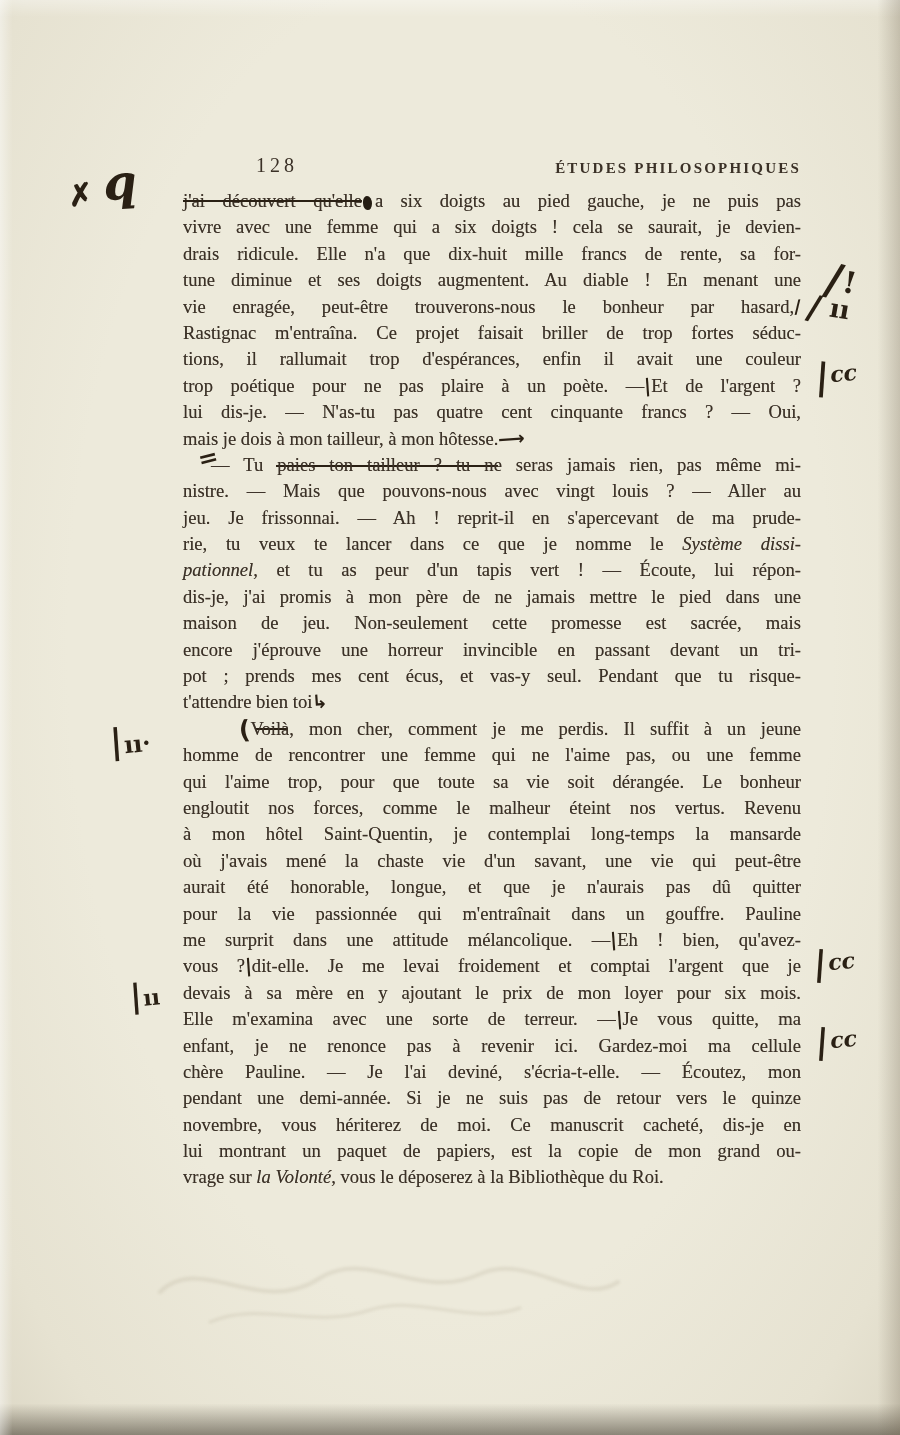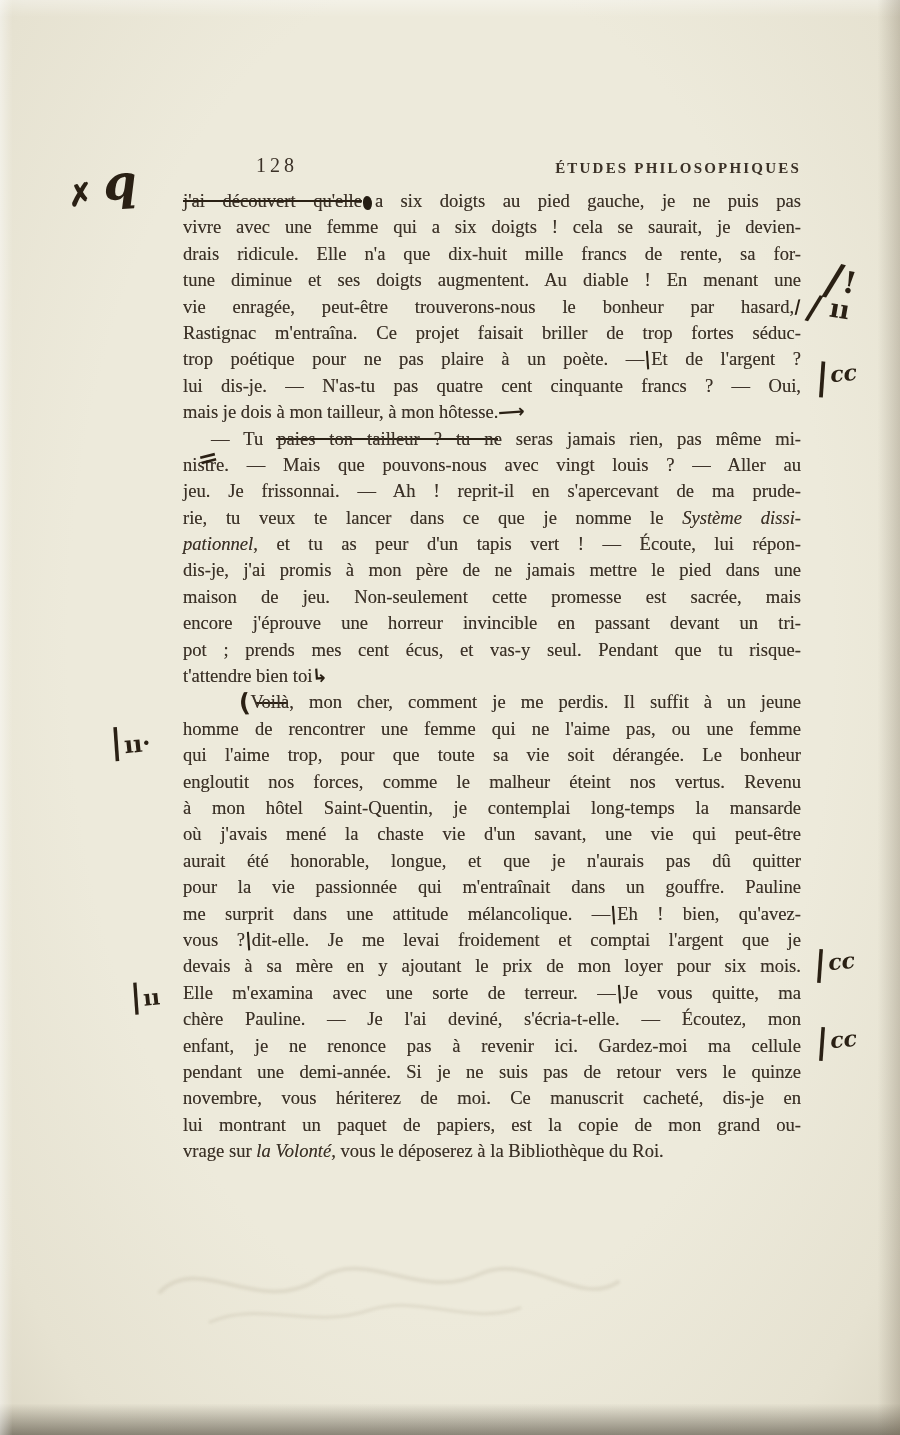--- a/index.html
+++ b/index.html
@@ -71,20 +71,21 @@
       <span class="pagenum">128</span>
       <span class="title">ÉTUDES PHILOSOPHIQUES</span>
     </div>
     <div>
         <div class="line"><span class="strike">j'ai découvert qu'elle</span><span class="blot"></span>a six doigts au pied gauche, je ne puis pas</div>
         <div class="line">vivre avec une femme qui a six doigts ! cela se saurait, je devien-</div>
         <div class="line">drais ridicule. Elle n'a que dix-huit mille francs de rente, sa for-</div>
         <div class="line">tune diminue et ses doigts augmentent. Au diable ! En menant une</div>
         <div class="line">vie enragée, peut-être trouverons-nous le bonheur par hasard,<span class="hand">/</span></div>
         <div class="line">Rastignac m'entraîna. Ce projet faisait briller de trop fortes séduc-</div>
+        <div class="line">tions, il rallumait trop d'espérances, enfin il avait une couleur</div>
         <div class="line">trop poétique pour ne pas plaire à un poète. —<span class="hand">|</span>Et de l'argent ?</div>
         <div class="line">lui dis-je. — N'as-tu pas quatre cent cinquante francs ? — Oui,</div>
         <div class="line last">mais je dois <span class="u">à mon tailleur, à mon hôtesse.</span><span class="hand"> ⟶</span></div>
         <div class="line indent">— Tu paies ton tailleur ? tu ne seras jamais rien, pas même mi-</div>
         <div class="line">nistre. — Mais que pouvons-nous avec vingt louis ? — Aller au</div>
         <div class="line">jeu. Je frissonnai. — Ah ! reprit-il en s'apercevant de ma prude-</div>
         <div class="line">rie, tu veux te lancer dans ce que je nomme le <span class="i">Système dissi-</span></div>
         <div class="line"><span class="i">pationnel,</span> et tu as peur d'un tapis vert ! — Écoute, lui répon-</div>
         <div class="line">dis-je, j'ai promis à mon père de ne jamais mettre le pied dans une</div>
         <div class="line">maison de jeu. Non-seulement cette promesse est sacrée, mais</div>
@@ -96,22 +97,22 @@
         <div class="line">qui l'aime trop, pour que toute sa vie soit dérangée. Le bonheur</div>
         <div class="line">engloutit nos forces, comme le malheur éteint nos vertus. Revenu</div>
         <div class="line">à mon hôtel Saint-Quentin, je contemplai long-temps la mansarde</div>
         <div class="line">où j'avais mené la chaste vie d'un savant, une vie qui peut-être</div>
         <div class="line">aurait été honorable, longue, et que je n'aurais pas dû quitter</div>
         <div class="line">pour la vie passionnée qui m'entraînait dans un gouffre. Pauline</div>
         <div class="line">me surprit dans une attitude mélancolique. —<span class="hand">|</span>Eh ! bien, qu'avez-</div>
         <div class="line">vous ?<span class="hand">|</span>dit-elle. Je me levai froidement et comptai l'argent que je</div>
         <div class="line">devais à sa mère en y ajoutant le prix de mon loyer pour six mois.</div>
         <div class="line">Elle m'examina avec une sorte de terreur. —<span class="hand">|</span>Je vous quitte, ma</div>
+        <div class="line">enfant, je ne renonce pas à revenir ici. Gardez-moi ma cellule</div>
         <div class="line">chère Pauline. — Je l'ai deviné, s'écria-t-elle. — Écoutez, mon</div>
-        <div class="line">enfant, je ne renonce pas à revenir ici. Gardez-moi ma cellule</div>
         <div class="line">pendant une demi-année. Si je ne suis pas de retour vers le quinze</div>
         <div class="line">novembre, vous hériterez de moi. Ce manuscrit cacheté, dis-je en</div>
         <div class="line">lui montrant un paquet de papiers, est la copie de mon grand ou-</div>
         <div class="line last">vrage sur <span class="i">la Volonté,</span> vous le déposerez à la Bibliothèque du Roi.</div>
       </div>
   </div>
 
   <div>
       <span class="mark" style="left: 68px; top: 180px; font-size: 30px; transform: rotate(-8deg);">✗</span>
       <span class="mark it" style="left: 103px; top: 158px; font-size: 48px; transform: rotate(-4deg);">q</span>

